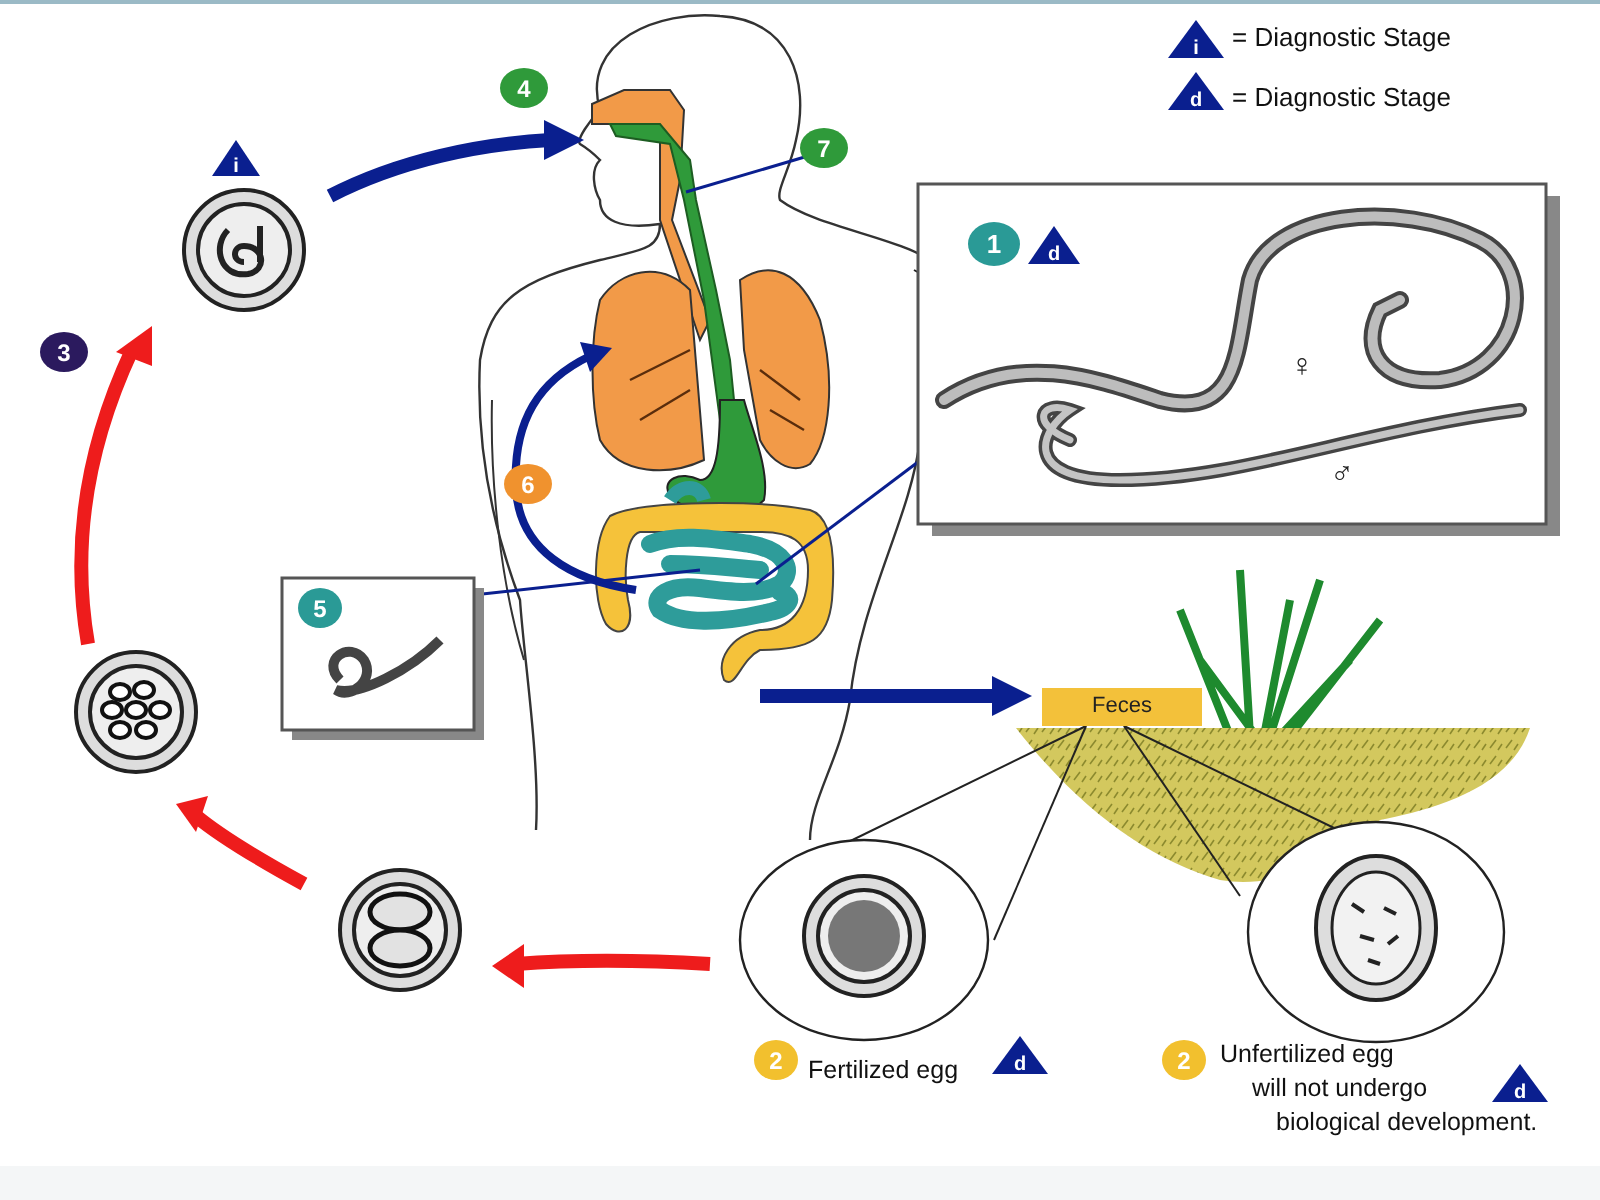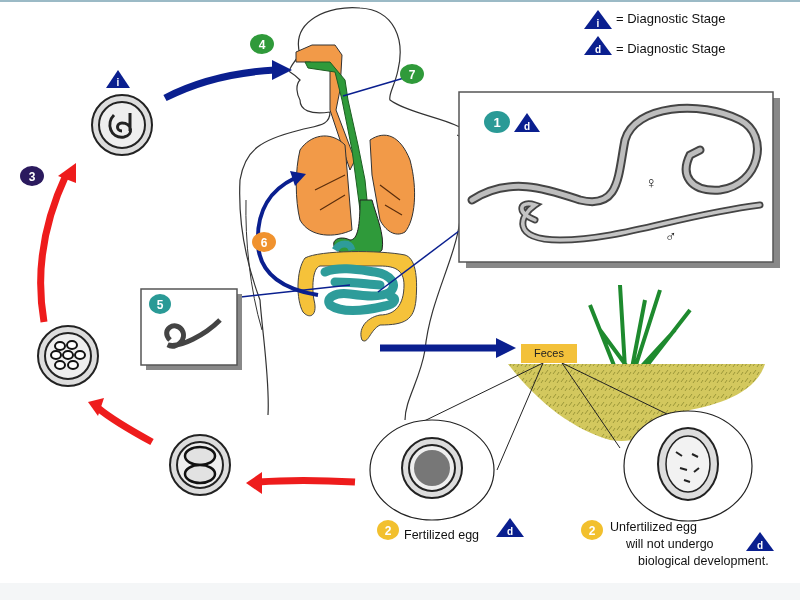--- a/index.html
+++ b/index.html
@@ -2,21 +2,21 @@
 <html><head>
 <meta charset="utf-8">
 <style>
   html, body { margin:0; padding:0; }
   body { width:800px; height:600px; position:relative; overflow:hidden; background:#ffffff; font-family:"Liberation Sans", sans-serif; }
   .topline { position:absolute; left:0; top:0; width:800px; height:2px; background:#9bbac6; }
   .bottomband { position:absolute; left:0; top:583px; width:800px; height:17px; background:#f4f6f7; }
   svg.main { position:absolute; left:0; top:0; }
   .lbl { position:absolute; font-size:12px; color:#111; line-height:14px; white-space:nowrap; }
   .legend-text { font-size:13px; color:#111; }
-  .feces { position:absolute; left:521px; top:344px; width:56px; height:19px; background:#f3c13a; font-size:11px; text-align:center; line-height:19px; color:#222; }
+  .feces { position:absolute; left:521px; top:344px; width:80px; height:19px; background:#f3c13a; font-size:11px; text-align:center; line-height:19px; color:#222; }
 </style>
 </head>
 <body>
 
 <div class="topline"></div>
 <div class="bottomband"></div>
 
 <svg class="main" width="800" height="600" viewBox="0 0 800 600">
   <defs>
     <marker id="arrNavy" markerWidth="6" markerHeight="6" refX="3" refY="3" orient="auto">

